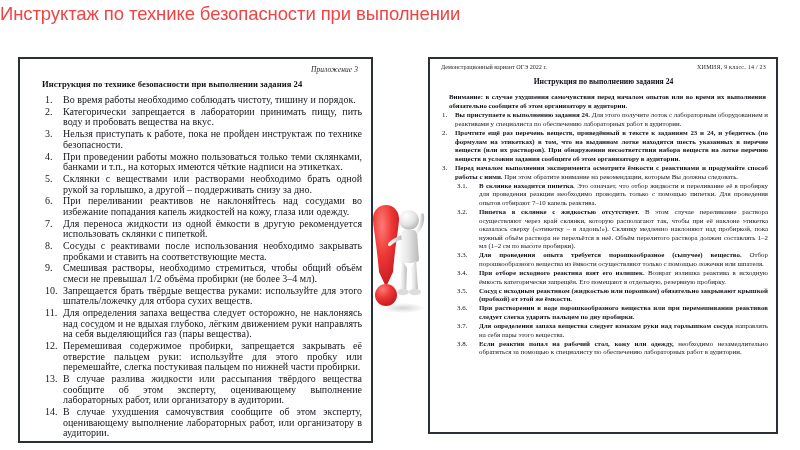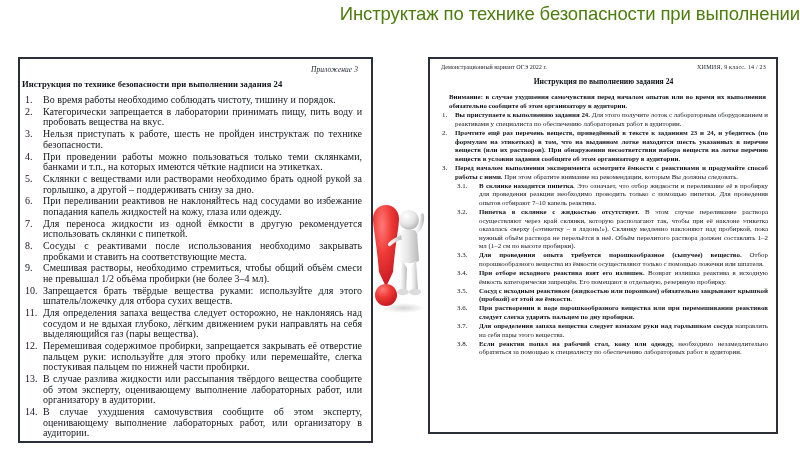--- a/index.html
+++ b/index.html
@@ -14,43 +14,43 @@
     overflow: hidden;
     position: relative;
   }
 
   
   .slide-title {
     position: absolute;
     left: 0;
     top: 2px;
     width: 800px;
-    text-align: right;
-    color: #4d7c0f;
+    text-align: left;
+    color: #ef4444;
     font-family: "Liberation Sans", sans-serif;
     font-size: 18.5px;
     line-height: 23px;
     letter-spacing: -0.1px;
   }
   .slide-title .tline { display: block; white-space: nowrap; }
 
   
   .doc {
     position: absolute;
     background: #ffffff;
     border: 2.5px solid #2b3038;
     box-sizing: border-box;
     overflow: hidden;
   }
   .doc-left {
     left: 18px;
     top: 57px;
     width: 355px;
     height: 386px;
-    padding: 5px 9px 4px 2px;
+    padding: 5px 9px 4px 22px;
   }
   .doc-right {
     left: 428px;
     top: 57px;
     width: 350px;
     height: 377px;
     padding: 4px 8px 12px 9px;
   }
 
   
@@ -186,21 +186,21 @@
 <div class="slide-title">
   <span class="tline">Инструктаж по технике безопасности при выполнении</span>
 </div>
 
 <div class="doc doc-left">
   <div class="appendix">Приложение 3</div>
   <h2>Инструкция по технике безопасности при выполнении задания 24</h2>
   <ol class="rules" id="rules-list">
       <li>Во время работы необходимо соблюдать чистоту, тишину и порядок.</li>
       <li>Категорически запрещается в лаборатории принимать пищу, пить воду и пробовать вещества на вкус.</li>
-      <li>Нельзя приступать к работе, шесть не пройден инструктаж по технике безопасности.</li>
+      <li>Нельзя приступать к работе, пока не пройден инструктаж по технике безопасности.</li>
       <li>При проведении работы можно пользоваться только теми склянками, банками и т.п., на которых имеются чёткие надписи на этикетках.</li>
       <li>Склянки с веществами или растворами необходимо брать одной рукой за горлышко, а другой – поддерживать снизу за дно.</li>
       <li>При переливании реактивов не наклоняйтесь над сосудами во избежание попадания капель жидкостей на кожу, глаза или одежду.</li>
       <li>Для переноса жидкости из одной ёмкости в другую рекомендуется использовать склянки с пипеткой.</li>
       <li>Сосуды с реактивами после использования необходимо закрывать пробками и ставить на соответствующие места.</li>
       <li>Смешивая растворы, необходимо стремиться, чтобы общий объём смеси не превышал 1/2 объёма пробирки (не более 3–4 мл).</li>
       <li>Запрещается брать твёрдые вещества руками: используйте для этого шпатель/ложечку для отбора сухих веществ.</li>
       <li>Для определения запаха вещества следует осторожно, не наклоняясь над сосудом и не вдыхая глубоко, лёгким движением руки направлять на себя выделяющийся газ (пары вещества).</li>
       <li>Перемешивая содержимое пробирки, запрещается закрывать её отверстие пальцем руки: используйте для этого пробку или перемешайте, слегка постукивая пальцем по нижней части пробирки.</li>
       <li>В случае разлива жидкости или рассыпания твёрдого вещества сообщите об этом эксперту, оценивающему выполнение лабораторных работ, или организатору в аудитории.</li>

